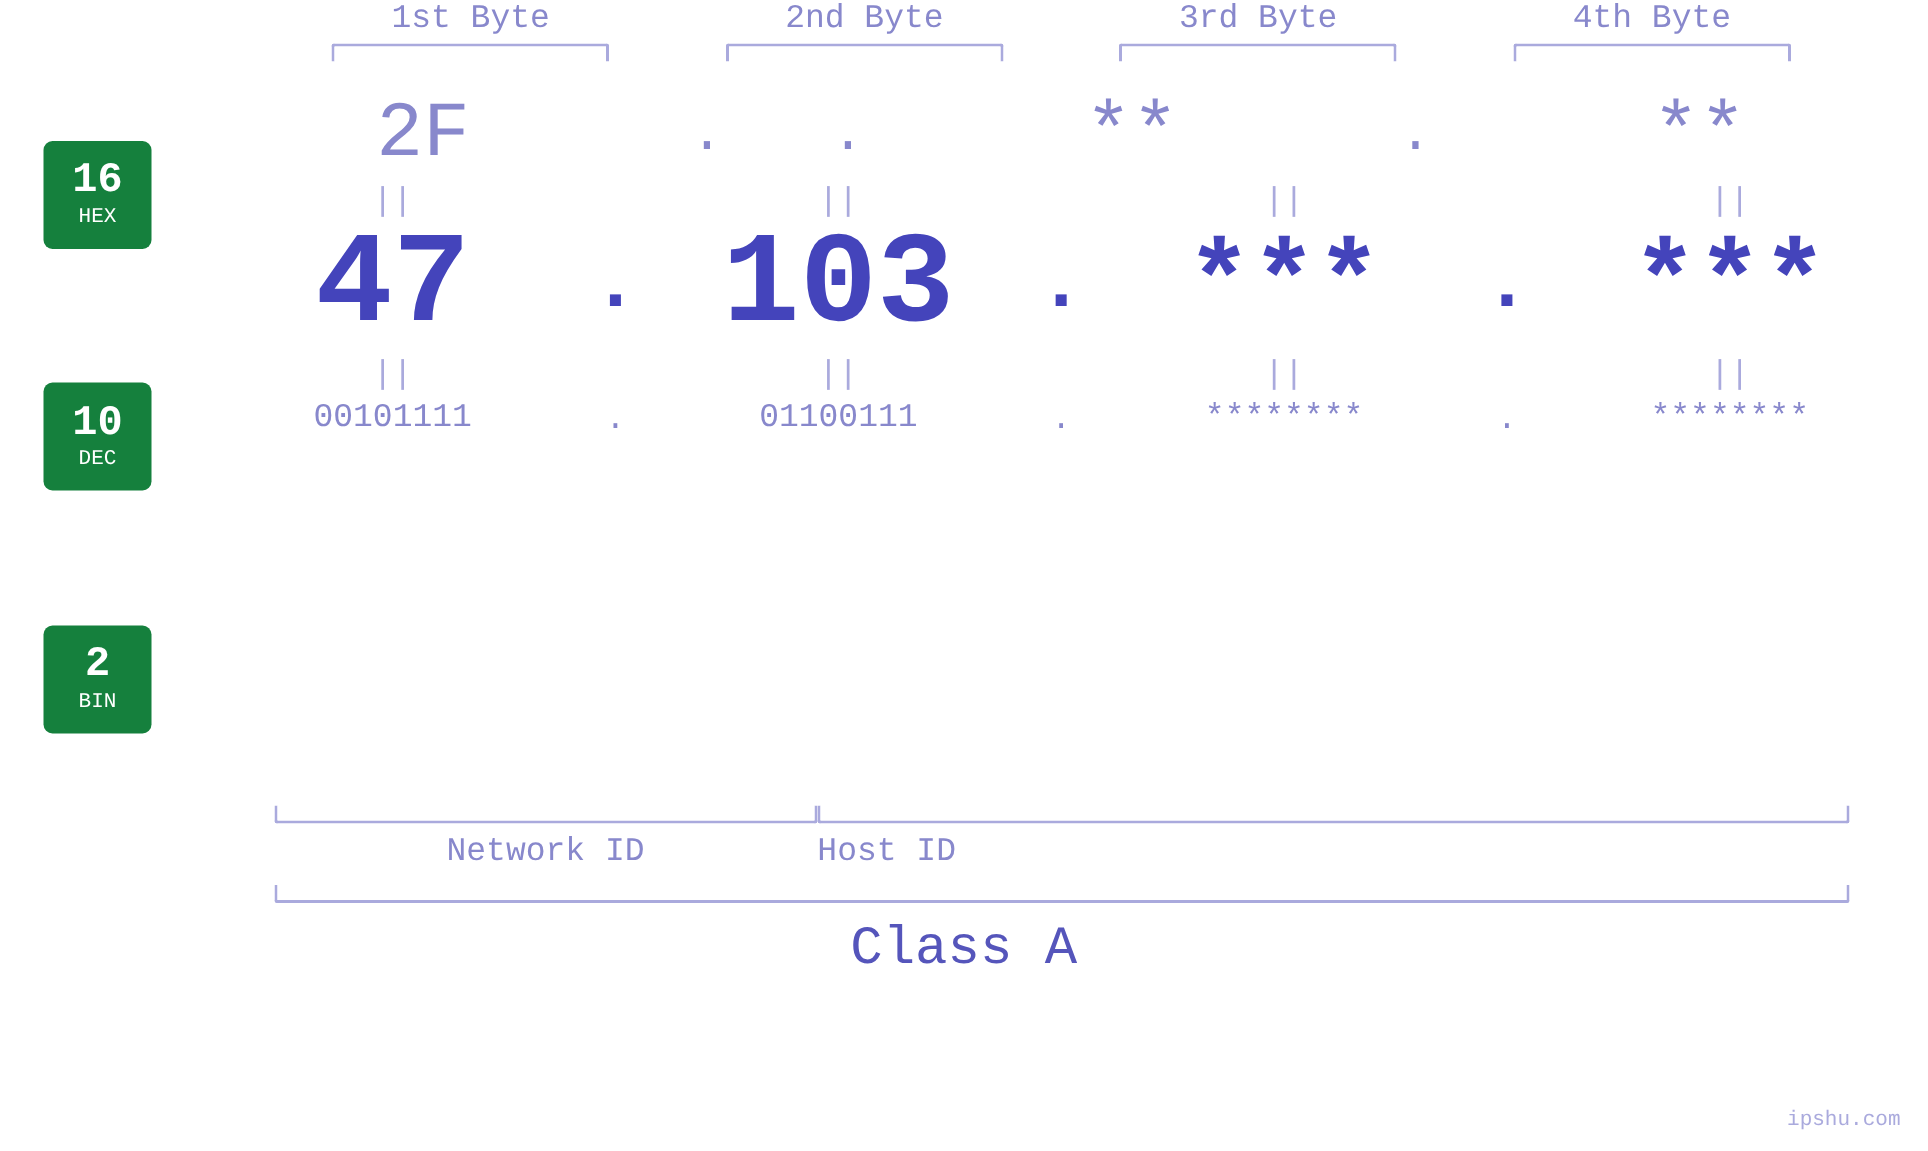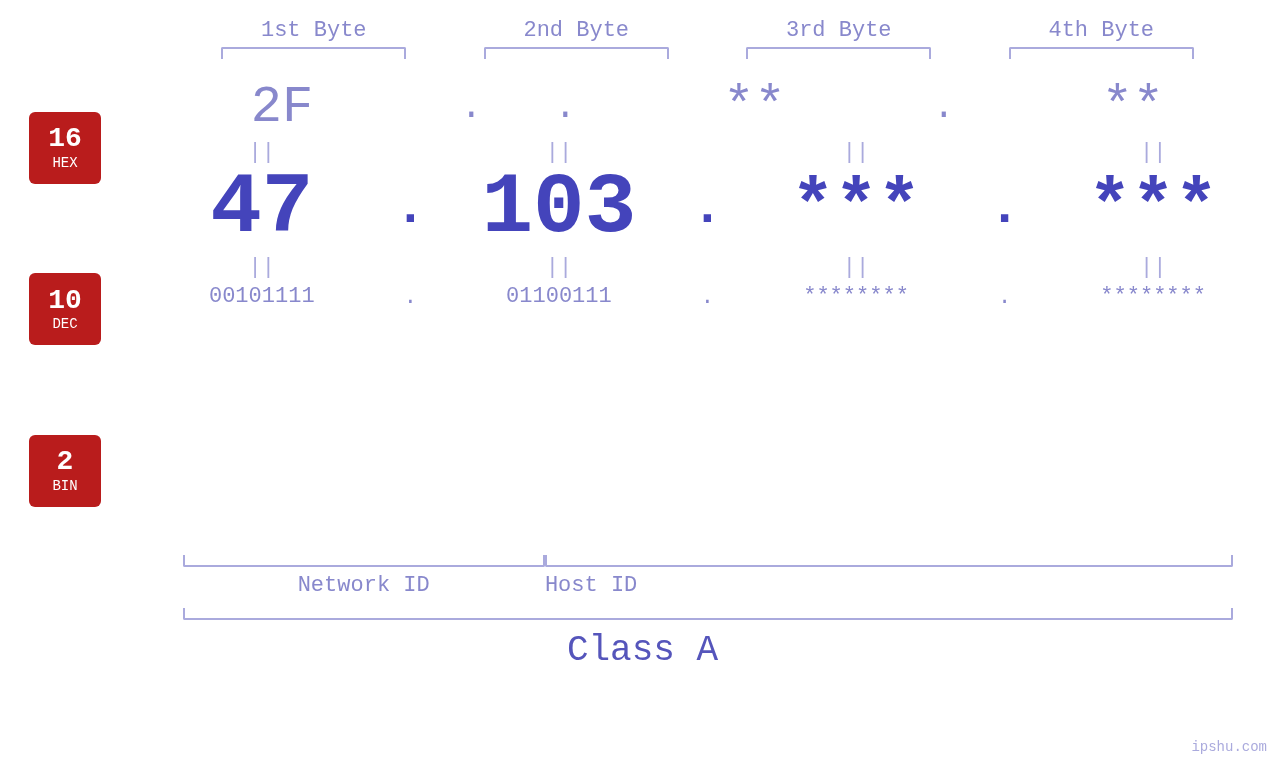--- a/index.html
+++ b/index.html
@@ -21,21 +21,20 @@
       display: flex;
       flex-direction: column;
       align-items: center;
     }
 
     
     .byte-headers {
       display: flex;
       width: 1050px;
       margin-left: 130px;
-      margin-top: 18px;
       justify-content: space-around;
     }
 
     .byte-label {
       color: #8888cc;
       font-size: 22px;
       font-family: 'Courier New', Courier, monospace;
       text-align: center;
       width: 200px;
     }
@@ -51,21 +50,21 @@
 
     .bracket {
       width: 185px;
       height: 12px;
       border: 2px solid #aaaadd;
       border-bottom: none;
       border-radius: 2px 2px 0 0;
     }
 
     .base-badge {
-      background-color: #b91c1c;
+      background-color: #15803d;
       color: #ffffff;
       width: 72px;
       height: 72px;
       border-radius: 6px;
       display: flex;
       flex-direction: column;
       align-items: center;
       justify-content: center;
       font-family: 'Courier New', Courier, monospace;
       margin-bottom: 0;

